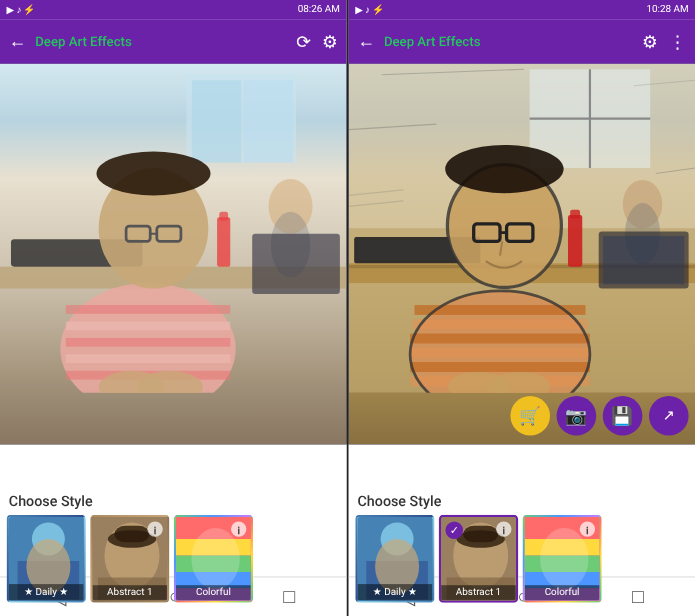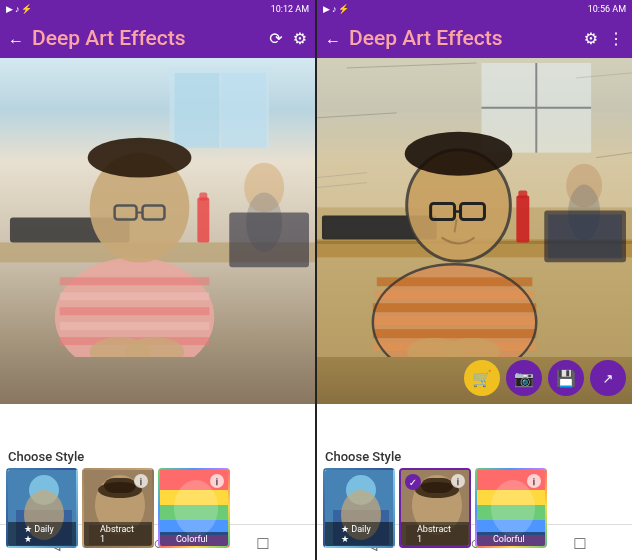--- a/index.html
+++ b/index.html
@@ -53,22 +53,22 @@
       height: 40px;
       background: #6b21a8;
       display: flex;
       align-items: center;
       padding: 0 8px;
       gap: 8px;
       flex-shrink: 0;
     }
     .top-bar-title {
       flex: 1;
-      color: #fca5a5;
-      font-size: 21px;
+      color: #22c55e;
+      font-size: 12px;
       font-weight: 500;
     }
     .top-bar-icons {
       display: flex;
       align-items: center;
       gap: 10px;
     }
     .icon-btn {
       color: #fff;
       font-size: 16px;
@@ -120,25 +120,25 @@
       border: 2px solid transparent;
     }
     .style-item.selected {
       border-color: #6b21a8;
     }
     .style-item-label {
       position: absolute;
       bottom: 0;
       left: 0;
       right: 0;
-      text-align: left;
+      text-align: center;
       font-size: 9px;
       color: #fff;
       background: rgba(0,0,0,0.5);
-      padding: 2px 16px;
+      padding: 2px 0;
     }
     .style-item-info {
       position: absolute;
       top: 4px;
       right: 4px;
       width: 14px;
       height: 14px;
       background: rgba(255,255,255,0.7);
       border-radius: 50%;
       display: flex;
@@ -244,21 +244,21 @@
 
 <div class="phone-panel">
 
   <div class="status-bar">
     <div class="status-bar-left">
       <span>▶</span>
       <span>♪</span>
       <span>⚡</span>
     </div>
     <div class="status-bar-right">
-      <span>10:12 AM</span>
+      <span>08:26 AM</span>
     </div>
   </div>
 
   <div class="top-bar">
     <div class="icon-btn">←</div>
     <div class="top-bar-title">Deep Art Effects</div>
     <div class="top-bar-icons">
       <div class="icon-btn">⟳</div>
       <div class="icon-btn">⚙</div>
     </div>
@@ -360,21 +360,21 @@
 
 <div class="phone-panel">
 
   <div class="status-bar">
     <div class="status-bar-left">
       <span>▶</span>
       <span>♪</span>
       <span>⚡</span>
     </div>
     <div class="status-bar-right">
-      <span>10:56 AM</span>
+      <span>10:28 AM</span>
     </div>
   </div>
 
   <div class="top-bar">
     <div class="icon-btn">←</div>
     <div class="top-bar-title">Deep Art Effects</div>
     <div class="top-bar-icons">
       <div class="icon-btn">⚙</div>
       <div class="icon-btn">⋮</div>
     </div>

